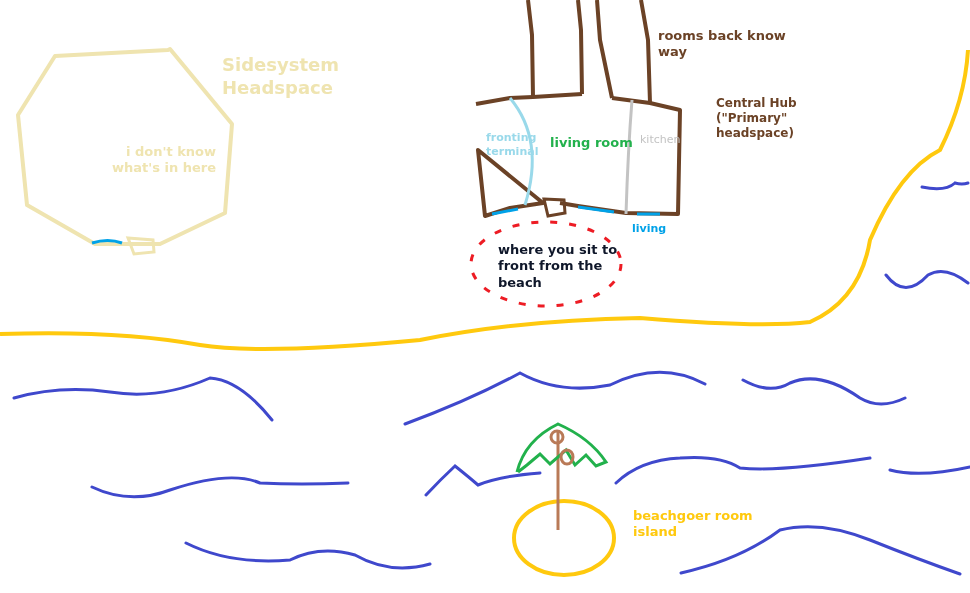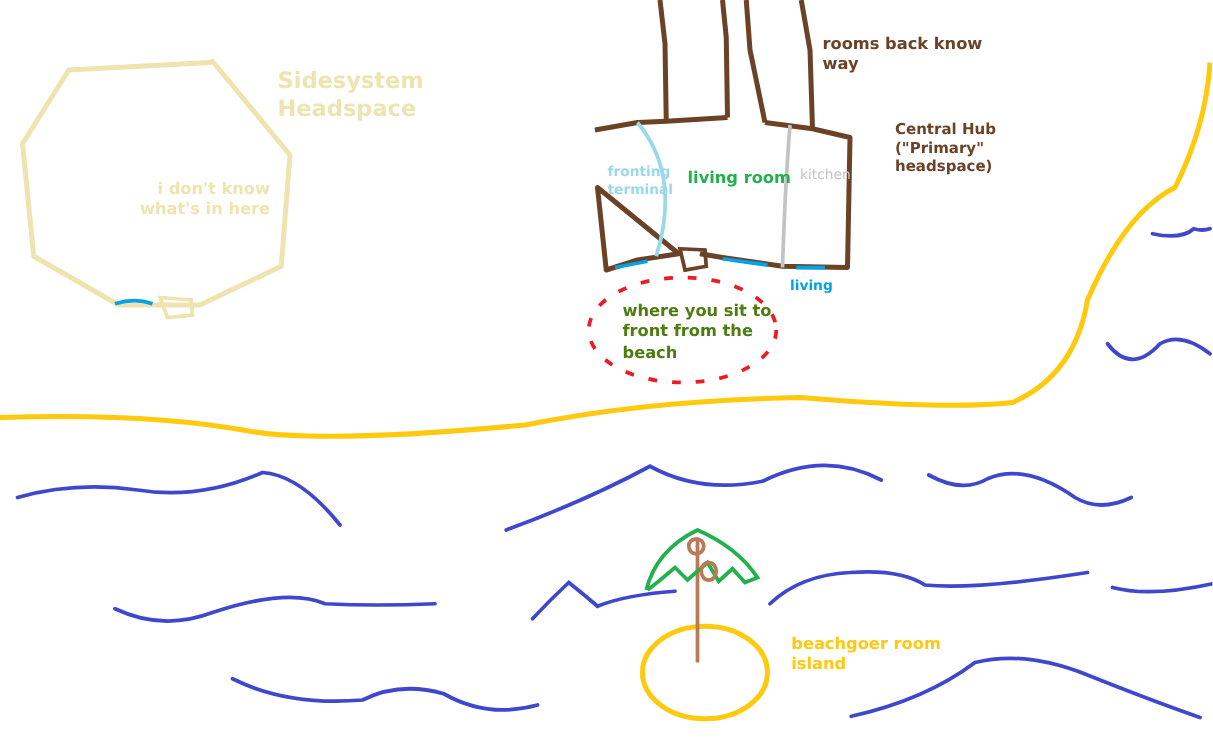--- a/index.html
+++ b/index.html
@@ -62,17 +62,17 @@
 <div class="lbl md" style="left:658px;top:28px;color:#6b4226;">rooms back know
 way</div>
 <div class="lbl" style="left:716px;top:96px;color:#6b4226;font-size:12px;">Central Hub
 ("Primary"
 headspace)</div>
 <div class="lbl sm" style="left:486px;top:131px;color:#99d9ea;">fronting
 terminal</div>
 <div class="lbl md" style="left:550px;top:135px;color:#22b14c;">living room</div>
 <div class="lbl sm" style="left:640px;top:133px;color:#c3c3c3;font-weight:normal;">kitchen</div>
 <div class="lbl sm" style="left:632px;top:222px;color:#00a2e8;">living</div>
-<div class="lbl md" style="left:498px;top:242px;color:#4d7c0f;">where you sit to
+<div class="lbl md" style="left:498px;top:242px;color:#0f172a;">where you sit to
 front from the
 beach</div>
 <div class="lbl md" style="left:633px;top:508px;color:#ffc90e;">beachgoer room
 island</div>
 
 </body></html>

